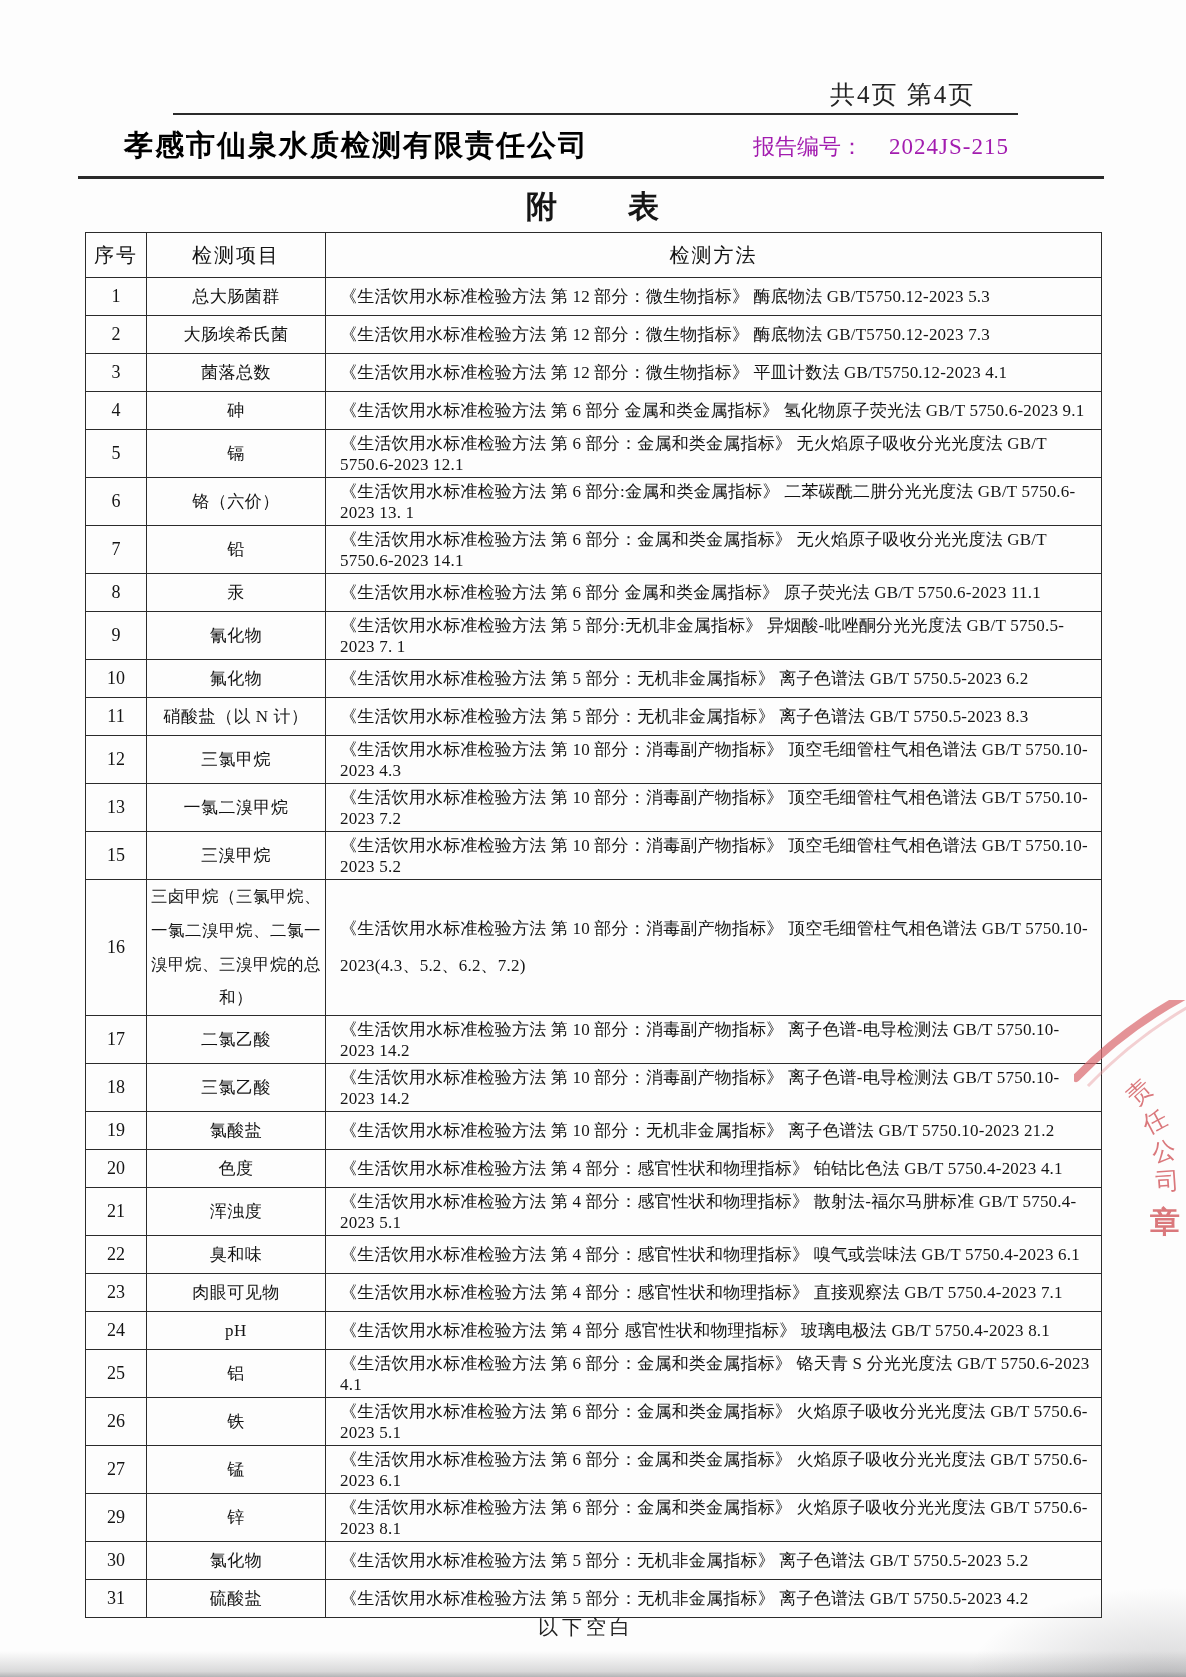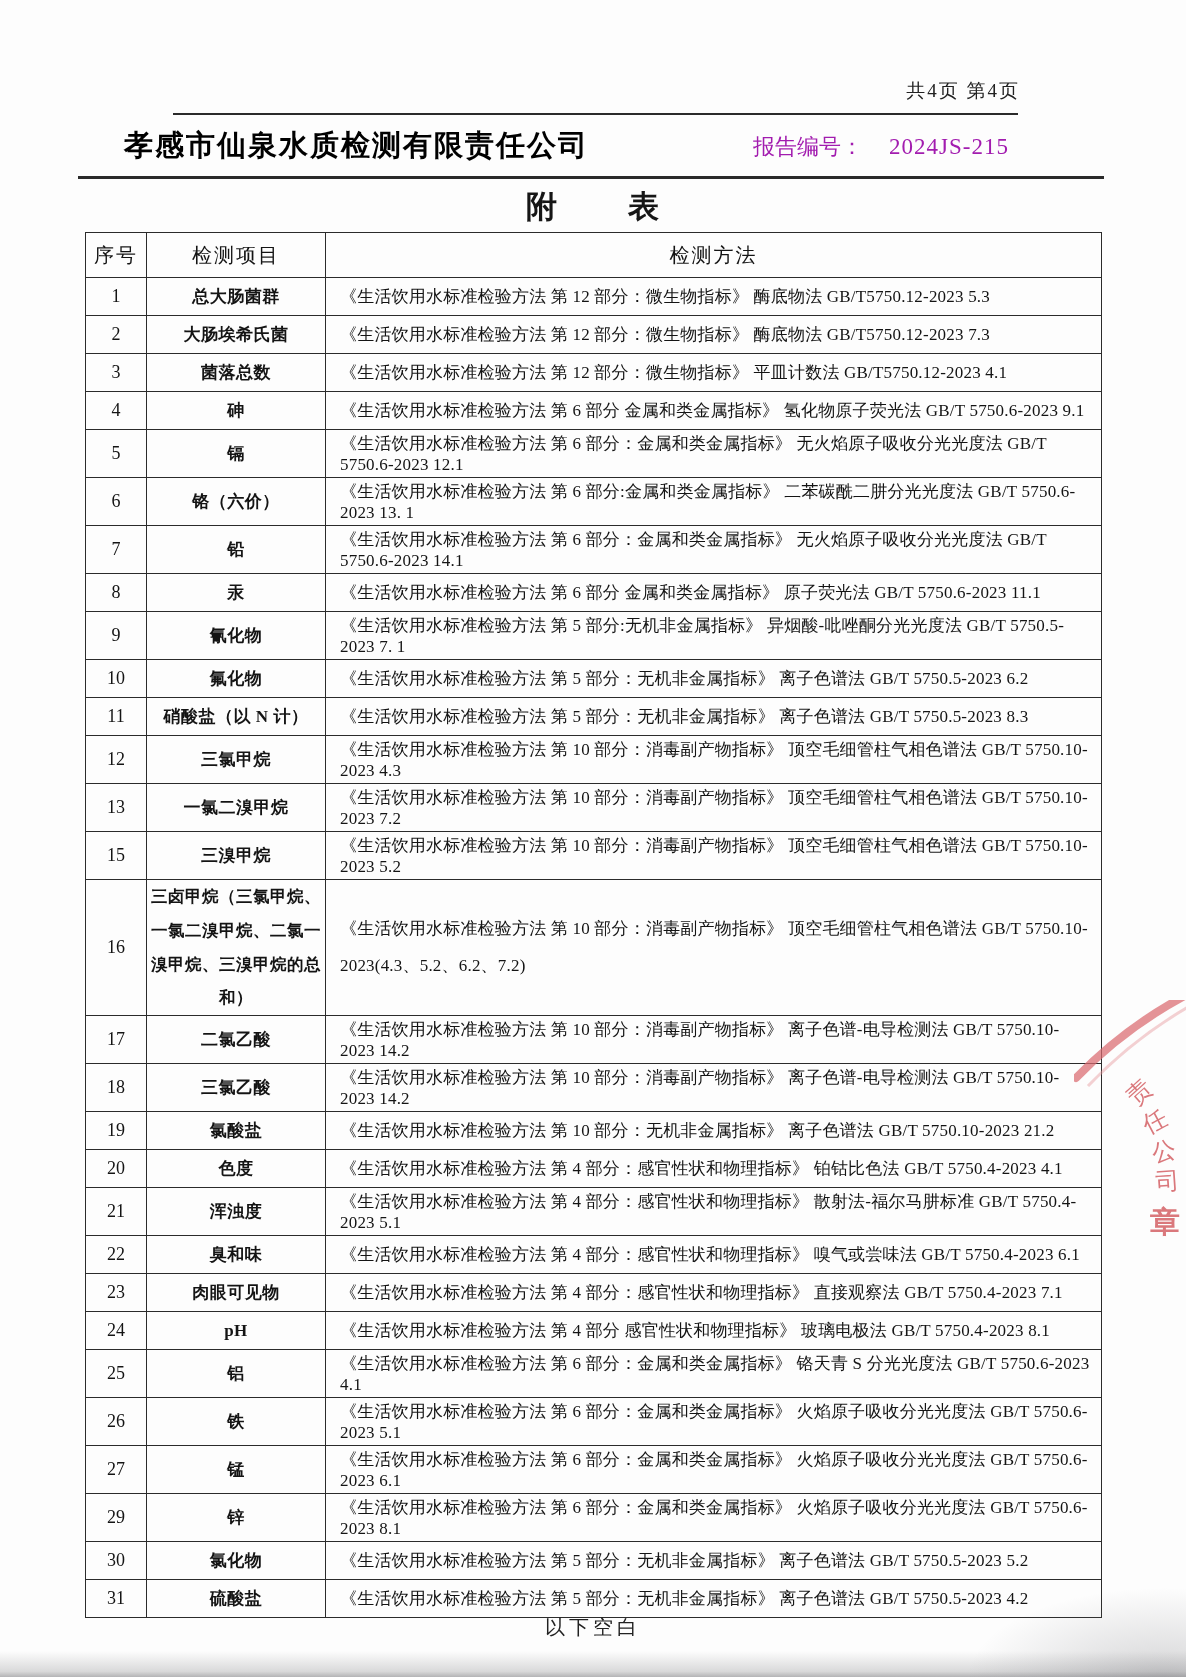--- a/index.html
+++ b/index.html
@@ -7,21 +7,21 @@
     position:relative;
     width:1186px;height:1677px;
     margin:0 auto;
     background:#fdfdfd;
     font-family:"Liberation Serif", serif;
     color:#1c1c1c;
     overflow:hidden;
   }
   .page-indicator{
     position:absolute;top:78px;left:830px;width:190px;
-    font-size:19px;letter-spacing:2px;text-align:right;color:#222;
+    font-size:25px;letter-spacing:2px;text-align:left;color:#222;
   }
   .rule-top{
     position:absolute;top:113px;left:173px;width:845px;height:2px;background:#2a2a2a;
   }
   .company{
     position:absolute;top:126px;left:124px;
     font-family:"Liberation Sans", sans-serif;
     font-weight:700;font-size:29px;letter-spacing:2px;color:#000000;
   }
   .report-no{
@@ -47,27 +47,27 @@
   table.main th, table.main td{
     border:1.6px solid #2b2b2b;
     vertical-align:middle;
     overflow:hidden;
   }
   table.main thead th{
     height:42px;font-size:20px;font-weight:400;text-align:center;letter-spacing:2px;
   }
   table.main td{height:33px;}
   td.no{text-align:center;font-size:18px;}
-  td.item{text-align:center;padding:0 6px;letter-spacing:0.5px;font-weight:bold;}
+  td.item{text-align:center;padding:0 6px;letter-spacing:0.5px;}
   td.method{text-align:left;padding:2px 10px 2px 14px;letter-spacing:0.2px;}
   tr.tall td{height:106px;}
   tr.tall td.item{padding:0 2px;line-height:2.05;font-size:16.5px;}
   tr.tall td.method{line-height:2.15;}
   .footer-note{
-    position:absolute;top:1614px;left:85px;width:1016px;
+    position:absolute;top:1614px;left:78px;width:1016px;
     text-align:center;font-size:20px;letter-spacing:4px;color:#222;
   }
   
   .stamp{
     position:absolute;top:1000px;right:0;width:112px;height:300px;
     overflow:hidden;pointer-events:none;
   }
   .stamp svg{display:block;}
   .stamp text{
     font-family:"Liberation Serif", serif;

